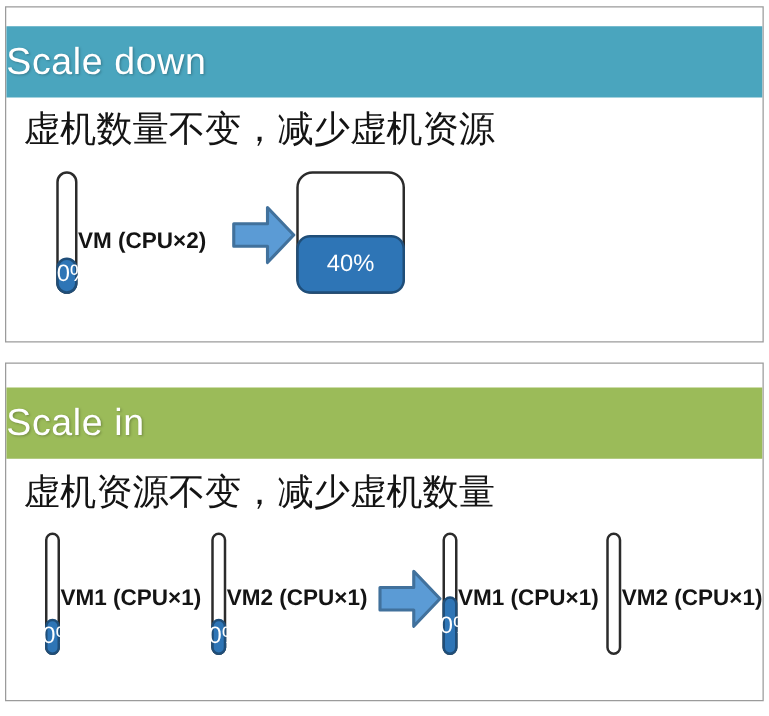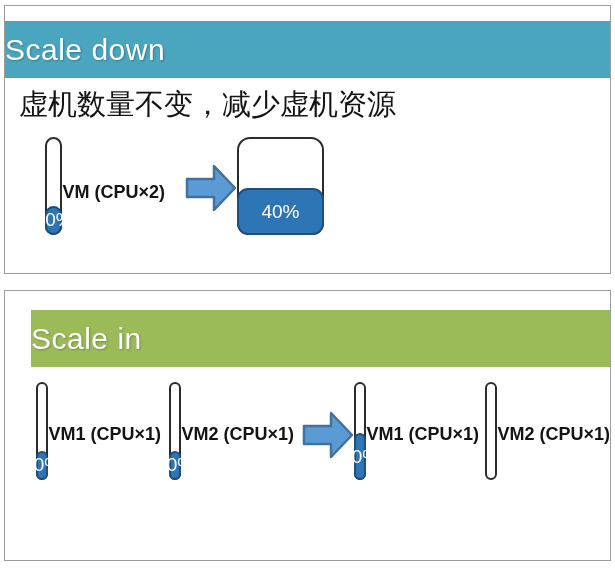--- a/index.html
+++ b/index.html
@@ -14,21 +14,21 @@
     overflow:hidden;
   }
   .panel-top{top:5px;height:267px;}
   .panel-bottom{top:290px;height:269px;}
 
   .panel-header{
     height:57px;display:flex;align-items:center;
     box-sizing:border-box;
   }
   .panel-top .panel-header{margin-top:15px;background:var(--scale_down_header_bg);}
-  .panel-bottom .panel-header{margin-top:19px;background:var(--scale_in_header_bg);margin-left:26px;}
+  .panel-bottom .panel-header{margin-top:19px;background:var(--scale_in_header_bg);}
   .panel-header .title{
     color:var(--header_text);font-size:30px;font-weight:400;
     letter-spacing:0.5px;text-shadow:1px 1px 2px rgba(0,0,0,0.25);
   }
 
   .desc{
     margin:9px 0 0 14px;font-size:29px;line-height:34px;
     color:var(--label_text);white-space:nowrap;
   }
   .panel-bottom .desc{margin-top:10px;}
@@ -106,20 +106,21 @@
       </div>
     </div>
 
   </div>
 </div>
 
 <div class="panel panel-bottom">
   <div class="panel-header">
     <span class="title">Scale in</span>
   </div>
+  <div class="desc">虚机资源不变，减少虚机数量</div>
 
   <div class="vm-row">
 
     <div class="vm-col">
       <div class="vm-box">
         <div class="vm-fill" style="height:31%">
           <span class="pct">20%</span>
         </div>
       </div>
       <div class="vm-label">VM1 (CPU×1)</div>

